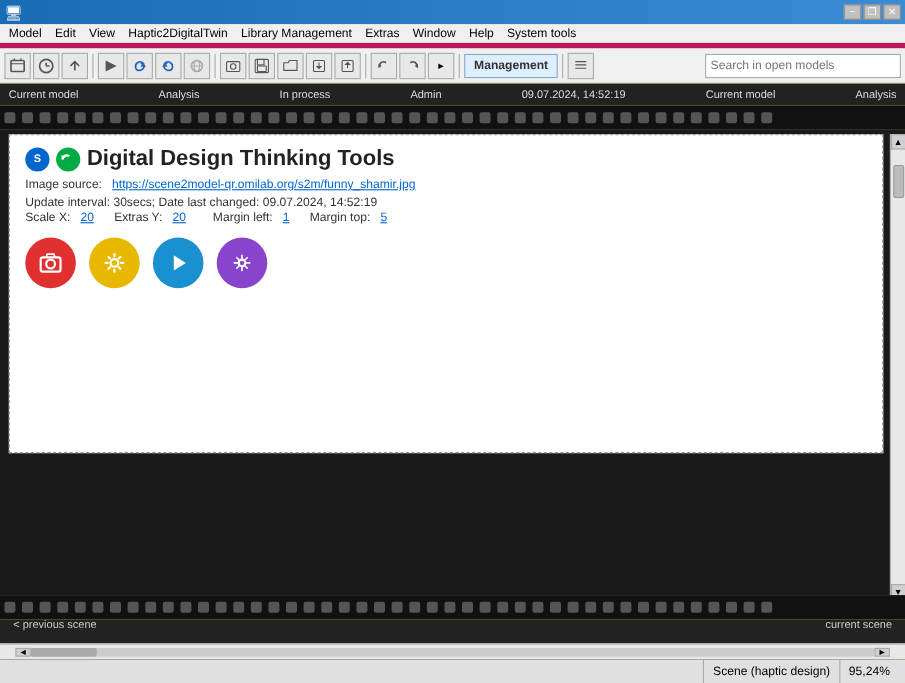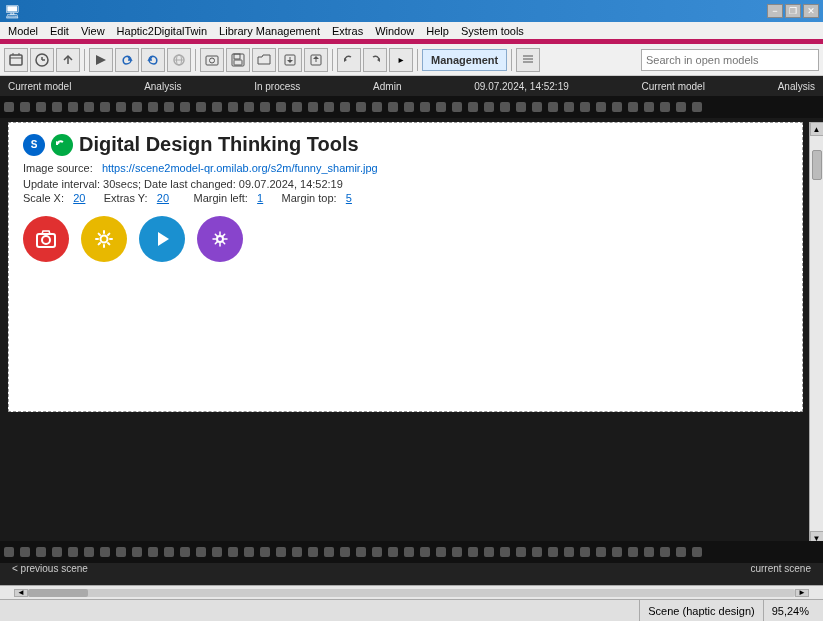--- a/index.html
+++ b/index.html
@@ -142,21 +142,21 @@
     .panel-icon-green {
       width: 22px; height: 22px;
       background: #00aa44;
       border-radius: 50%;
       display: flex; align-items: center; justify-content: center;
       color: white; font-size: 10px;
     }
 
     .mode-line { font-size: 11px; margin-bottom: 2px; }
     .mode-link { color: #0066cc; text-decoration: underline; cursor: pointer; }
-    .image-source-line { font-size: 11px; color: #0066cc; margin-bottom: 4px; cursor: pointer; margin-top: 31px; }
+    .image-source-line { font-size: 11px; color: #0066cc; text-decoration: underline; margin-bottom: 4px; cursor: pointer; margin-top: 31px; }
     .info-line { font-size: 11px; color: #333; margin-bottom: 2px; }
     .scale-line { font-size: 11px; color: #333; }
     .scale-link { color: #0066cc; text-decoration: underline; cursor: pointer; }
 
     .action-buttons {
       display: flex;
       gap: 12px;
       margin-top: 12px;
     }
 

